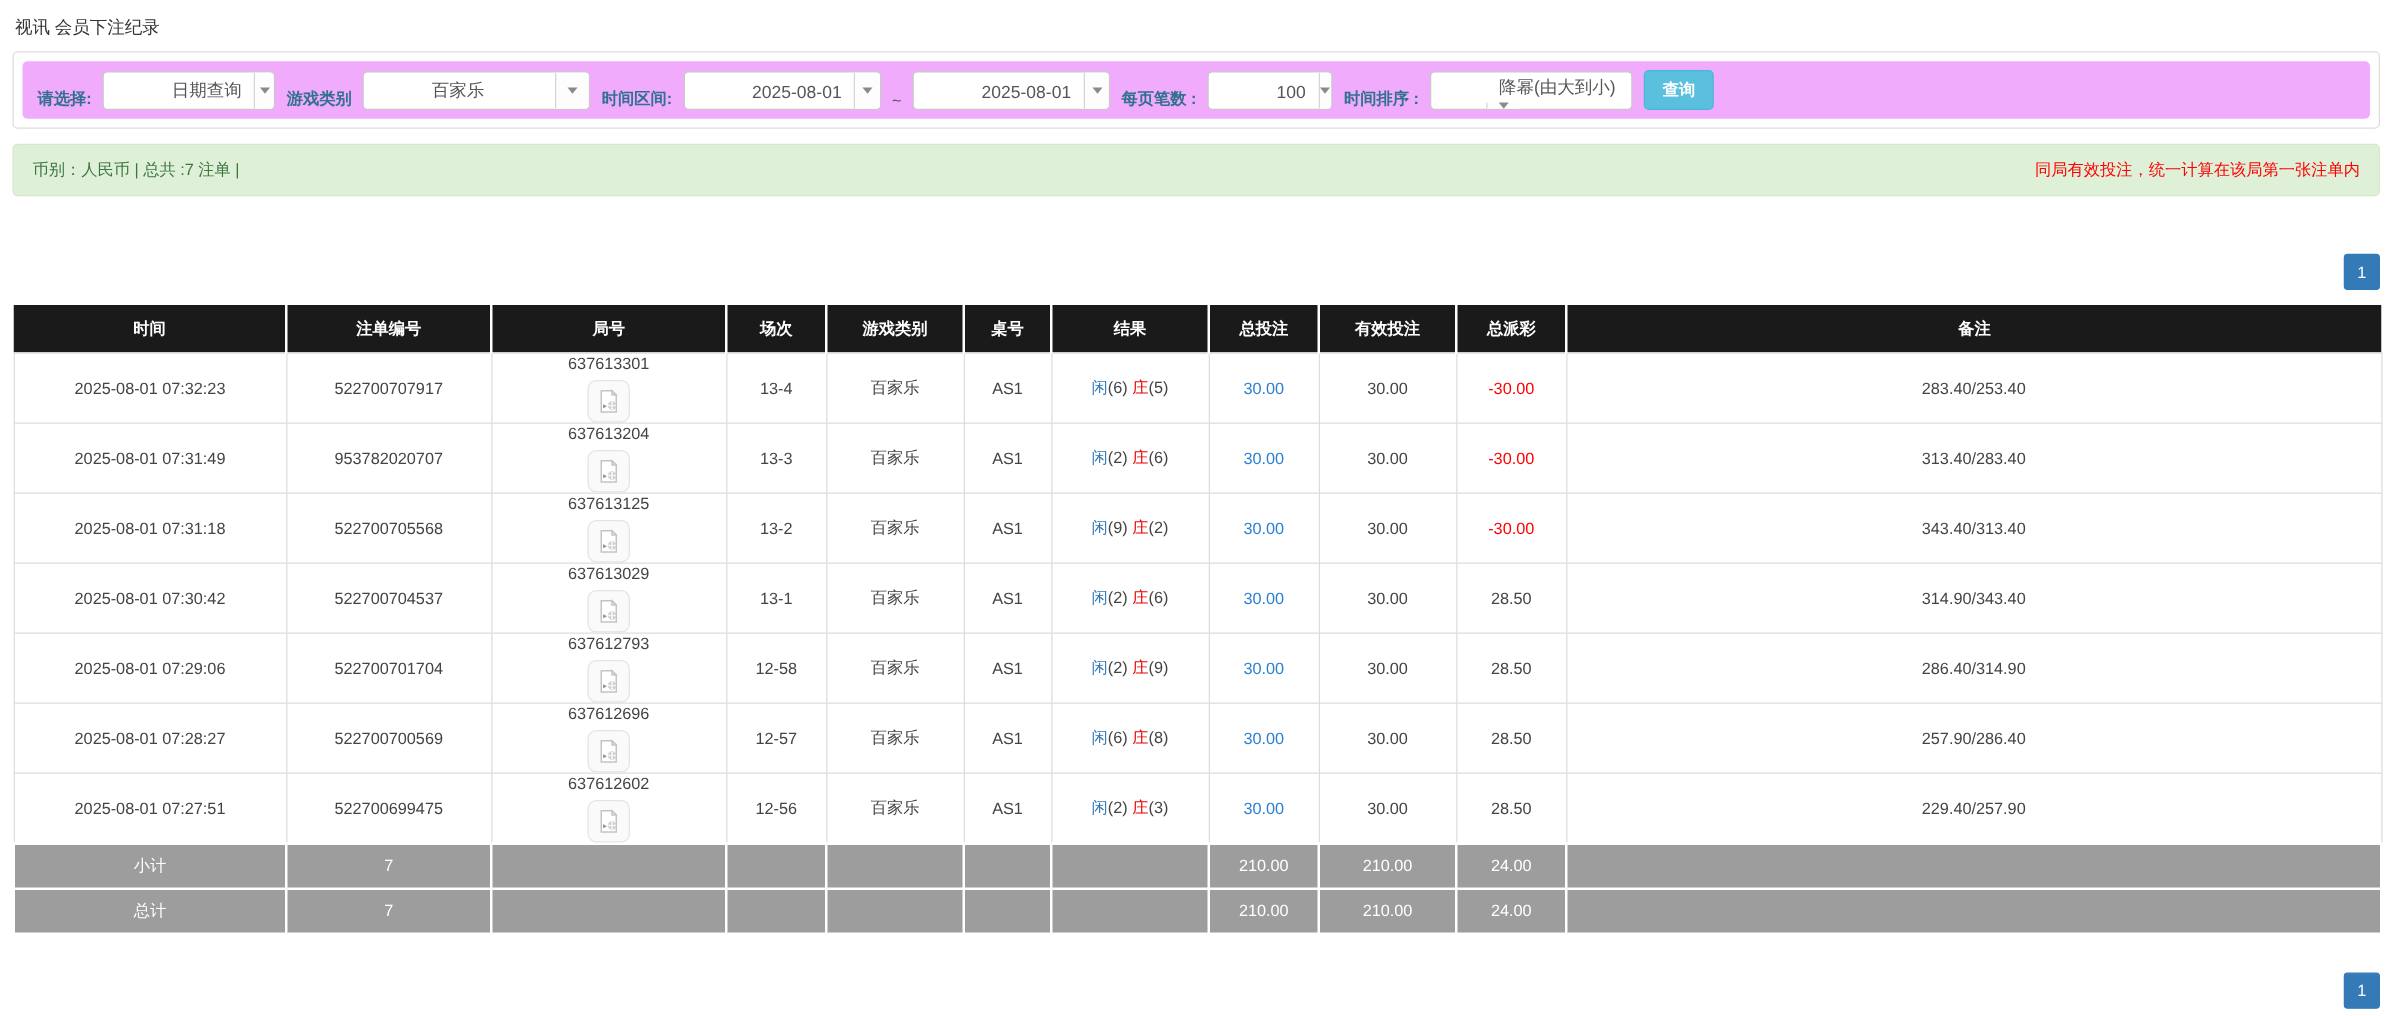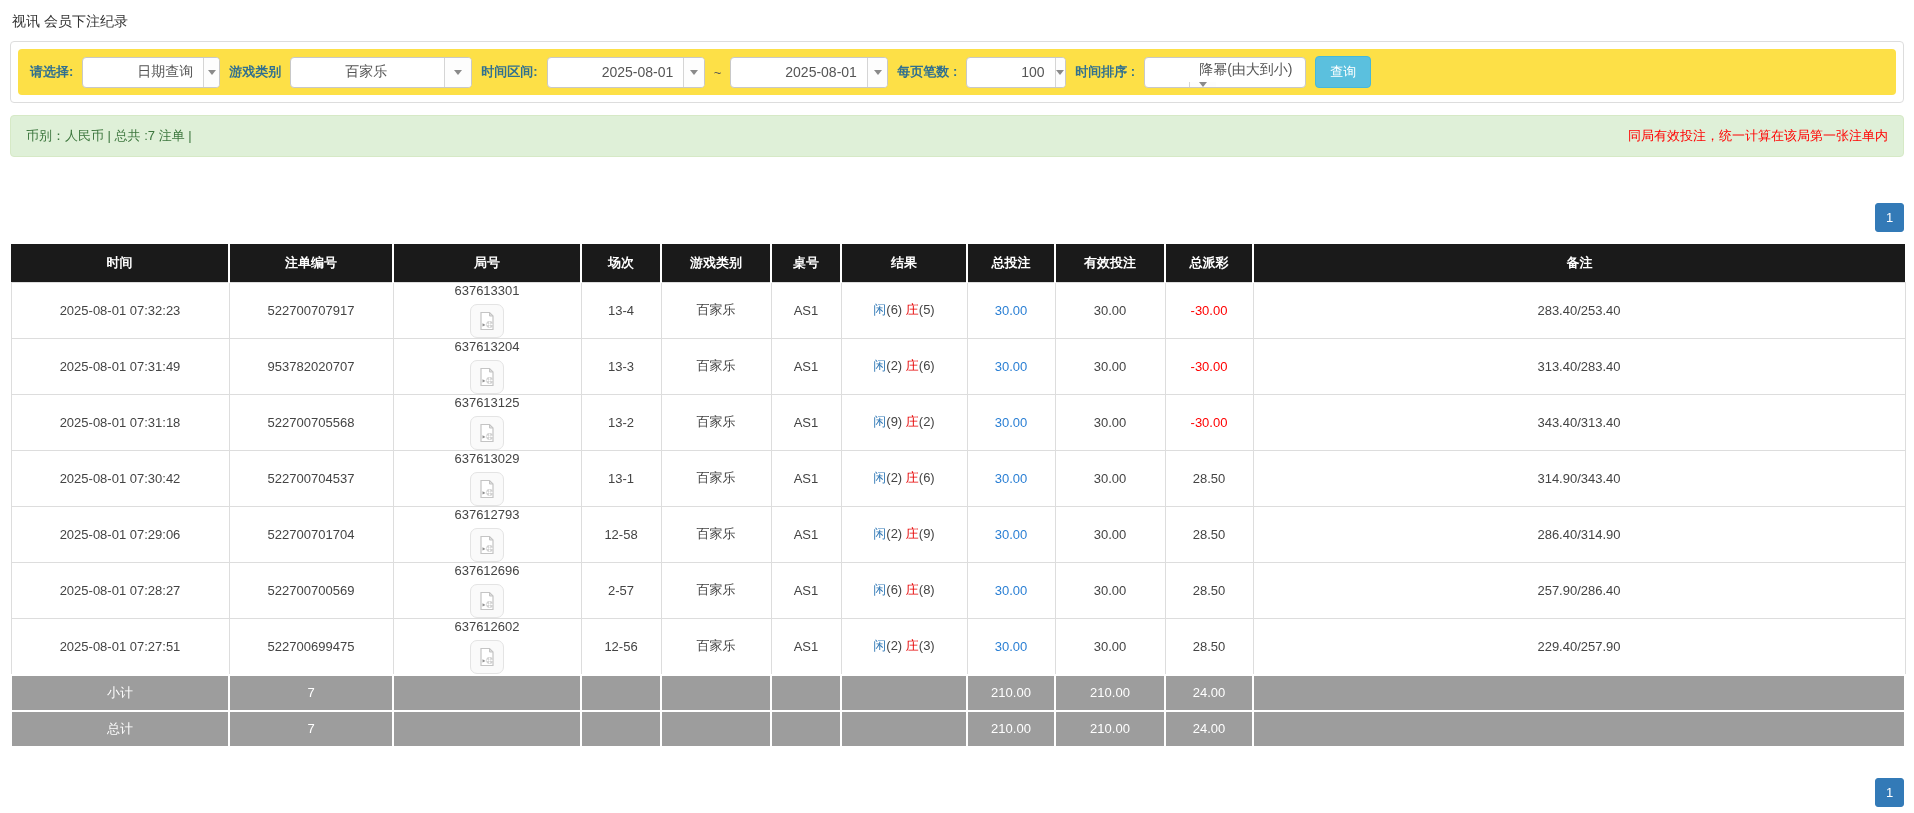--- a/index.html
+++ b/index.html
@@ -3,33 +3,33 @@
 <meta charset="utf-8">
 <style>
   * { margin:0; padding:0; box-sizing:border-box; }
   body { font-family:"Liberation Sans","DejaVu Sans",sans-serif; background:#fff; }
   .page { width:1914px; height:813px; background:#fff; position:relative; overflow:hidden; }
 
   .page-title { font-size:14px; color:#333; padding:13px 8px 10px 12px; font-weight:normal; }
 
   
   .filter-panel { margin:0 10px; border:1px solid #ddd; border-radius:4px; padding:7px; background:#fff; }
-  .filter-bar { background:#fde047; border-radius:4px; padding:7px 12px; display:flex; align-items:center; gap:9px; }
+  .filter-bar { background:#f0abfc; border-radius:4px; padding:7px 12px; display:flex; align-items:flex-end; gap:9px; }
   .flabel { font-size:13px; font-weight:bold; color:#31708f; white-space:nowrap; }
   .combo { display:inline-flex; align-items:stretch; background:#fff; border:1px solid #c8c8c8; border-radius:4px; height:31px; overflow:hidden; cursor:pointer;padding-left:44px; }
   .combo-text { display:flex; align-items:center; padding:0 10px; font-size:14px; color:#555; white-space:nowrap; }
   .combo-btn { display:flex; align-items:center; justify-content:center; width:27px; border-left:1px solid #d5d5d5; background:#fdfdfd; }
   .caret { width:0; height:0; border-left:4px solid transparent; border-right:4px solid transparent; border-top:5px solid #8a8a8a; }
   .w-select { width:138px; } .w-select .combo-text{ flex:1; }
   .w-game { width:182px; } .w-game .combo-text{ flex:1; }
   .w-date { width:158px; } .w-date .combo-text{ flex:1; }
   .w-size { width:100px; } .w-size .combo-text{ flex:1; }
   .w-sort { width:162px;flex-direction:column; } .w-sort .combo-text{ flex:1; }
   .tilde { color:#555; font-size:13px; }
-  .btn-search { background:#5bc0de; border:1px solid #46b8da; color:#fff; font-size:13px; border-radius:4px; padding:6px 14px; cursor:pointer; }
+  .btn-search { background:#5bc0de; border:1px solid #46b8da; color:#fff; font-size:13px; border-radius:4px; padding:6px 14px; cursor:pointer;font-weight:bold; }
 
   
   .summary-bar { margin:12px 10px 0 10px; background:#dff0d8; border:1px solid #d6e9c6; border-radius:4px; padding:11px 15px; display:flex; justify-content:space-between; align-items:center; }
   .summary-left { color:#3c763d; font-size:13px; }
   .summary-right { color:#f00; font-size:13px; }
 
   
   .pager { display:flex; justify-content:flex-end; margin:46px 10px 12px 10px; }
   .pager.bottom { margin:30px 10px 0 10px; }
   .page-btn { min-width:29px; height:29px; background:#337ab7; border:1px solid #337ab7; border-radius:3px; color:#fff; font-size:13px; display:flex; align-items:center; justify-content:center; cursor:pointer; }
@@ -325,21 +325,21 @@
               <circle cx="12.6" cy="13.4" r="3.4" fill="#cfcfcf"></circle>
               <circle cx="12.6" cy="13.4" r="1.1" fill="#ffffff"></circle>
               <circle cx="12.6" cy="11.2" r="0.8" fill="#ffffff"></circle>
               <circle cx="12.6" cy="15.6" r="0.8" fill="#ffffff"></circle>
               <circle cx="10.4" cy="13.4" r="0.8" fill="#ffffff"></circle>
               <circle cx="14.8" cy="13.4" r="0.8" fill="#ffffff"></circle>
             </svg>
           </span>
         </span>
       </td>
-      <td>2-57</td>
+      <td>12-57</td>
       <td>百家乐</td>
       <td>AS1</td>
       <td>
         <span class="res-player">闲</span><span>(6)</span>
         <span class="res-banker">庄</span><span>(8)</span>
       </td>
       <td><span class="link-blue">30.00</span></td>
       <td>30.00</td>
       <td>28.50</td>
       <td>257.90/286.40</td>

